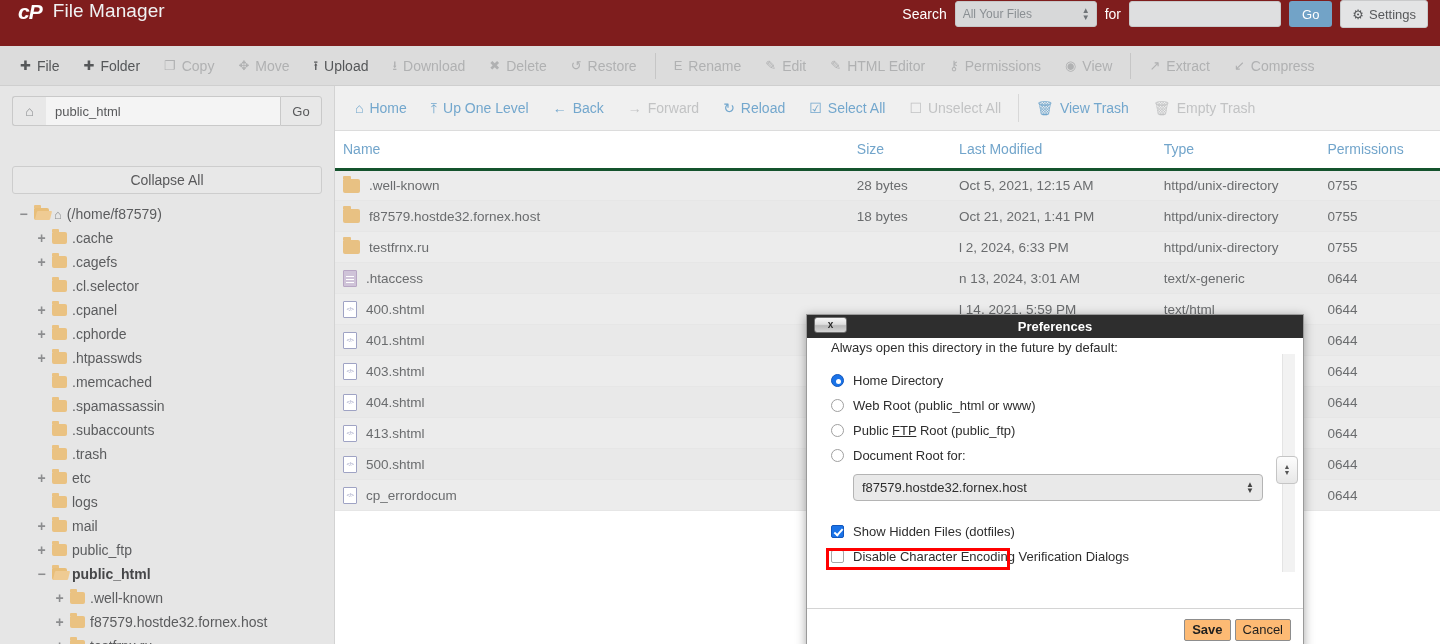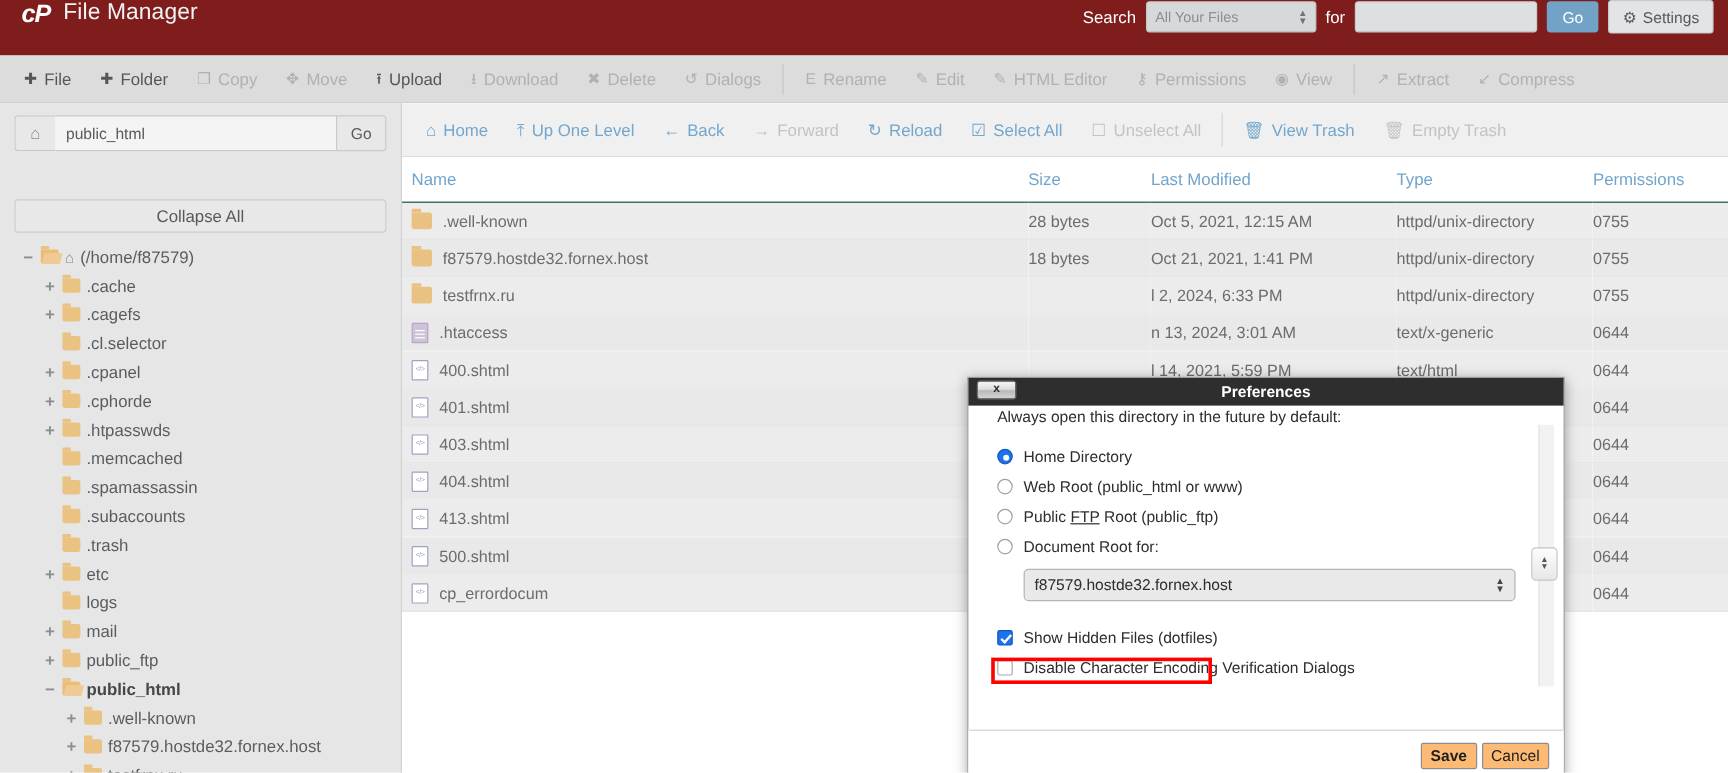--- a/index.html
+++ b/index.html
@@ -213,21 +213,21 @@
   .nav-item.disabled { color: #c2c3c4; cursor: default; }
   .nav-sep { width: 1px; height: 28px; background: #d8d8d8; margin: 0 5px; }
 
   table.filelist { width: 100%; border-collapse: collapse; table-layout: fixed; }
   table.filelist thead th {
     text-align: left;
     font-weight: normal;
     font-size: 14px;
     color: #72a5cb;
     padding: 10px 0 11px 0;
-    border-bottom: 1px solid #14532d;
+    border-bottom: 3px solid #14532d;
     background: #fff;
     cursor: pointer;
   }
   table.filelist tbody td {
     font-size: 13.5px;
     color: #6a6c6e;
     padding: 0;
     height: 31px;
     border-bottom: 1px solid #e6e6e6;
     background: #ececec;
@@ -445,21 +445,21 @@
     <div class="tb-item disabled">
       <span class="tb-ico">⭳</span>
       <span>Download</span>
     </div>
     <div class="tb-item disabled">
       <span class="tb-ico">✖</span>
       <span>Delete</span>
     </div>
     <div class="tb-item disabled">
       <span class="tb-ico">↺</span>
-      <span>Dialogs</span>
+      <span>Restore</span>
     </div>
     <div class="tb-sep"></div>
     <div class="tb-item disabled">
       <span class="tb-ico">὜E</span>
       <span>Rename</span>
     </div>
     <div class="tb-item disabled">
       <span class="tb-ico">✎</span>
       <span>Edit</span>
     </div>

